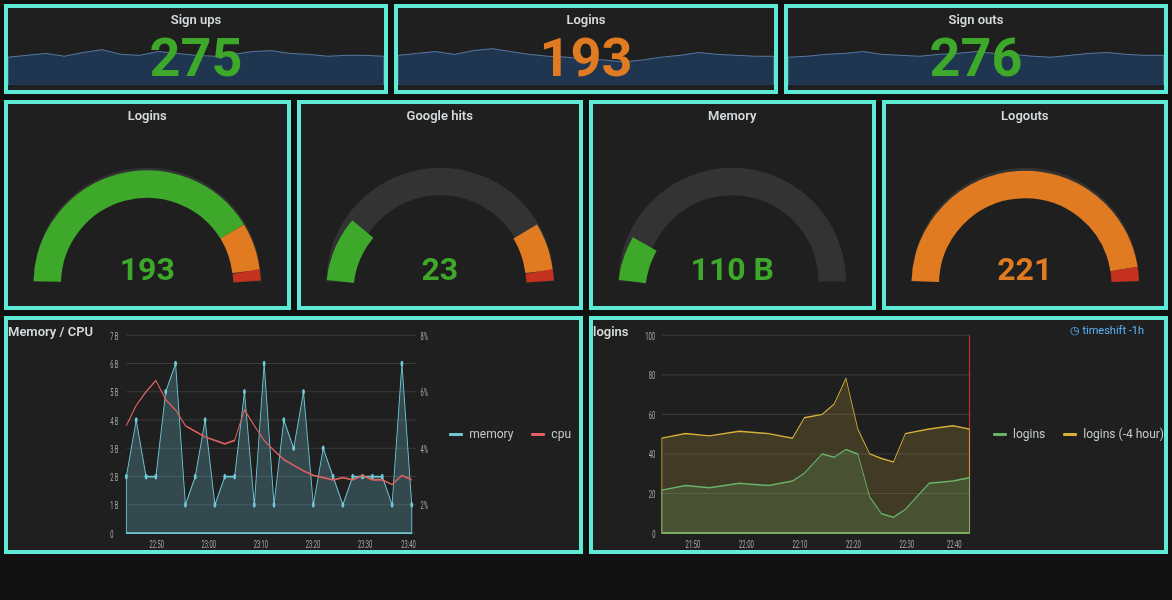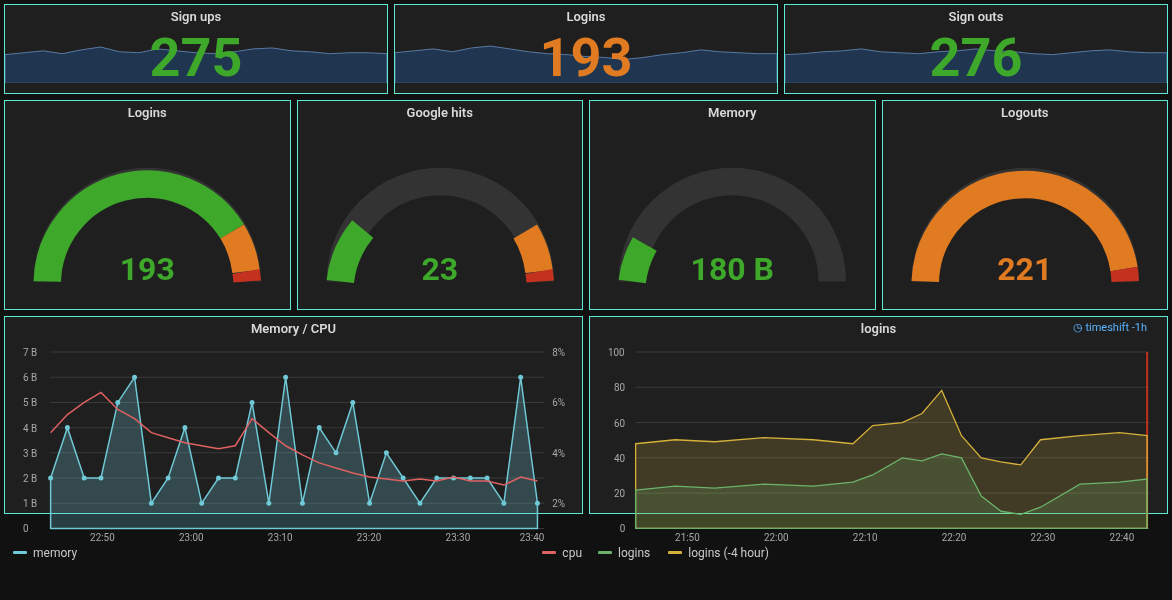--- a/index.html
+++ b/index.html
@@ -8,21 +8,21 @@
     color: #d8d9da;
     font-family: -apple-system, BlinkMacSystemFont, "Segoe UI", Roboto, Helvetica, Arial, sans-serif;
     width: 1172px;
     height: 600px;
     overflow: hidden;
     padding: 4px;
   }
   .row { display: flex; gap: 6px; margin-bottom: 6px; }
   .panel {
     background: #1f1f1f;
-    border: 1px solid #5eead4;
+    border: 4px solid #5eead4;
     position: relative;
     display: flex;
     flex-direction: column;
   }
   .panel-title {
     font-size: 13px;
     font-weight: 600;
     text-align: center;
     padding: 4px 0 2px;
     color: #d8d9da;
@@ -40,21 +40,21 @@
   }
   .green { color: #3ea82a; }
   .orange { color: #e07b22; }
   .spark { position: absolute; left:0; right:0; top:0; bottom:0; }
   
   .gauge-panel { flex:1; height:210px; }
   .gauge-wrap { flex:1; display:flex; flex-direction:column; align-items:center; justify-content:center; }
   .gauge-svg { width: 100%; height: 150px; }
   .gauge-value { font-size: 32px; font-weight: 700; margin-top:-44px; }
   
-  .chart-panel { flex:1; height:198px; display:flex; flex-direction:column; }
+  .chart-panel { flex:1; height:238px; display:flex; flex-direction:row; }
   .chart-body { flex:1; position:relative; padding: 4px 8px 0 8px; margin-left: 8px; }
   .timeshift {
     position:absolute; right:20px; top:4px; font-size:11px; color:#5bb4ff;
   }
   .legend { display:flex; gap:18px; padding:2px 0 4px 8px; font-size:12px; }
   .legend-item { display:flex; align-items:center; gap:6px; color:#c8c9ca;}
   .legend-swatch { width:14px; height:3px; border-radius:1px; }
   .axis-label { fill:#a8a9aa; font-size:10px; }
   .grid-line { stroke:#3a3a3a; stroke-width:1; }
 </style>
@@ -118,21 +118,21 @@
       <div class="gauge-value green">23</div>
     </div>
   </div>
   <div class="panel gauge-panel">
     <div class="panel-title">Memory</div>
     <div class="gauge-wrap">
       <svg class="gauge-svg" viewBox="0 0 200 120">
         <path d="M20,110 A80,80 0 0 1 180,110" stroke="#333" stroke-width="22" fill="none"></path>
         <path d="M20,110 A80,80 0 0 1 30,80" stroke="#3ea82a" stroke-width="22" fill="none"></path>
       </svg>
-      <div class="gauge-value green">180 B</div>
+      <div class="gauge-value green">110 B</div>
     </div>
   </div>
   <div class="panel gauge-panel">
     <div class="panel-title">Logouts</div>
     <div class="gauge-wrap">
       <svg class="gauge-svg" viewBox="0 0 200 120">
         <path d="M20,110 A80,80 0 0 1 180,110" stroke="#333" stroke-width="22" fill="none"></path>
         <path d="M20,110 A80,80 0 0 1 179,100" stroke="#e07b22" stroke-width="22" fill="none"></path>
         <path d="M179,100 A80,80 0 0 1 180,110" stroke="#c4311f" stroke-width="22" fill="none"></path>
         <path d="M30,105 A70,70 0 0 1 169,98" stroke="#e07b22" stroke-width="2" fill="none"></path>
@@ -214,21 +214,21 @@
         </g>
 
         <path fill="none" stroke="#e06161" stroke-width="1.5" d="M30,90 L47,72 64,60 81,50 98,67 115,76 132,90 149,95 166,100 183,103 200,106 217,103 234,76 251,90 268,103 285,112 302,120 319,125 336,130 353,134 370,136 387,138 404,136 421,138 438,134 455,138 472,138 489,142 506,134 523,138"></path>
       </svg>
     </div>
     <div class="legend">
       <div class="legend-item">
         <span class="legend-swatch" style="background:#6fc9d6"></span>
         <span>memory</span>
       </div>
-      <div class="legend-item" style="margin-left:auto;margin-right:0">
+      <div class="legend-item" style="margin-left:auto;margin-right:8px">
         <span class="legend-swatch" style="background:#e06161"></span>
         <span>cpu</span>
       </div>
     </div>
   </div>
 
   <div class="panel chart-panel">
     <div class="panel-title">logins</div>
     <div class="timeshift">
       <span>◷</span>

